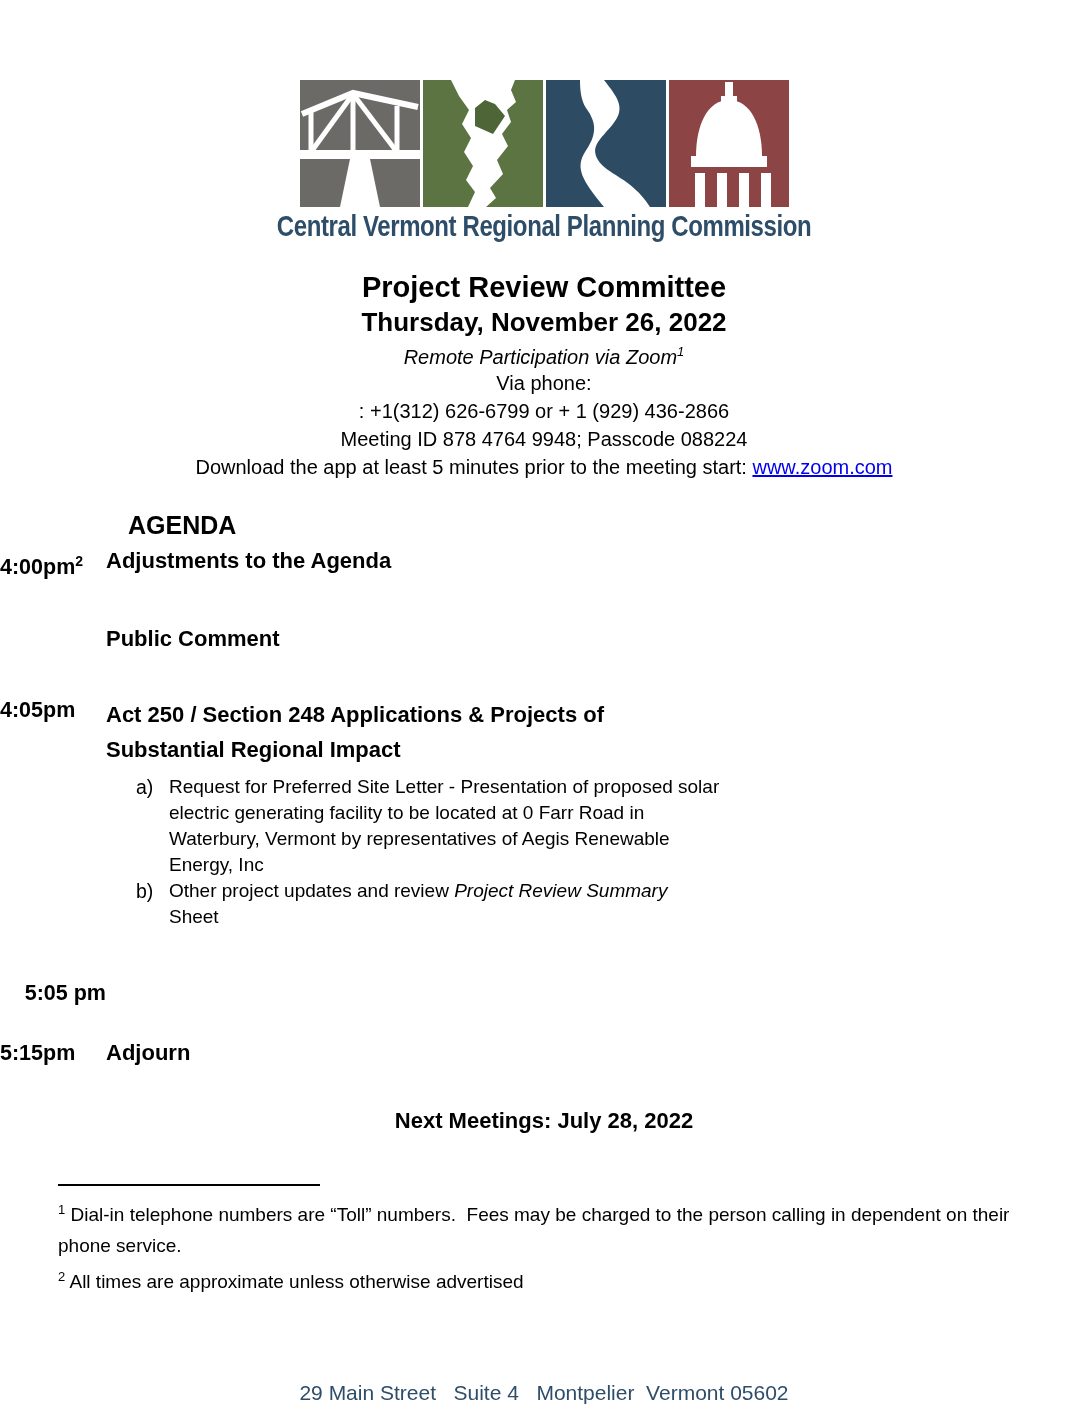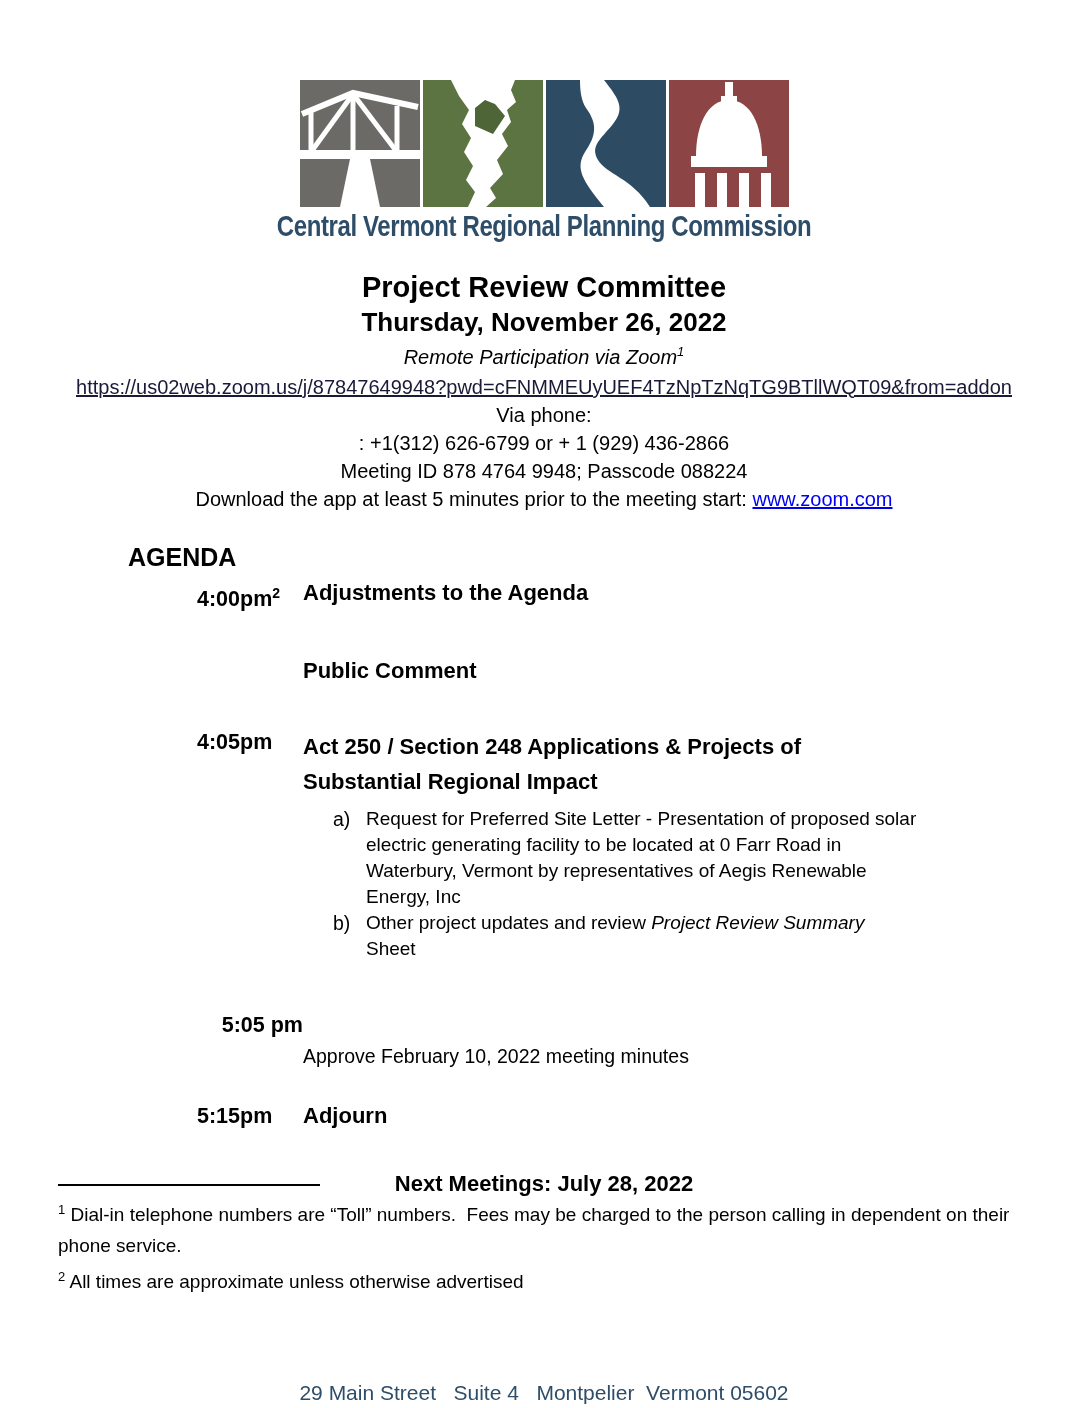--- a/index.html
+++ b/index.html
@@ -20,21 +20,21 @@
   .doc-title{margin-top:26px;text-align:center;font-size:29px;font-weight:bold;line-height:32px;}
   .doc-date{margin-top:4px;text-align:center;font-size:26px;font-weight:bold;line-height:30px;}
   .participation{margin-top:3px;text-align:center;font-size:20px;font-weight:normal;font-style:italic;line-height:23px;}
   .participation sup{font-size:13px;}
   .center-line{text-align:center;font-size:20px;line-height:28px;}
   .url-line{margin-top:4px;}
   a.doc-link{color:#1a1a38;text-decoration:underline;cursor:pointer;}
   a.ext-link{color:#0000EE;text-decoration:underline;cursor:pointer;}
   
   .agenda-heading{margin:30px 0 0 128px;font-size:25px;font-weight:bold;line-height:28px;}
-  .agenda-rows{margin-left:197px;}
+  .agenda-rows{}
   .arow{display:flex;align-items:flex-start;}
   .atime{width:106px;flex:0 0 106px;font-size:21.5px;font-weight:bold;line-height:26px;}
   .atime sup{font-size:14px;}
   .atitle{width:560px;font-size:22px;font-weight:bold;line-height:26px;white-space:pre-line;}
   .atitle.tall{line-height:35px;}
   .row1{margin-top:9px;}
   .row2{margin-top:46px;}
   .row3{margin-top:45px;}
   .row4{margin-top:50px;text-align:right;}
   .row5{margin-top:34px;}
@@ -94,23 +94,20 @@
   </div>
   <div class="wordmark-wrap">
     <span class="wordmark">Central Vermont Regional Planning Commission</span>
   </div>
 
   <div class="doc-title">Project Review Committee</div>
   <div class="doc-date">Thursday, November 26, 2022</div>
   <div class="participation">
     <span>Remote Participation via Zoom</span><sup>1</sup>
   </div>
-  <div class="center-line url-line">
-    <a class="doc-link">https://us02web.zoom.us/j/87847649948?pwd=cFNMMEUyUEF4TzNpTzNqTG9BTllWQT09&amp;from=addon</a>
-  </div>
   <div class="center-line">Via phone:</div>
   <div class="center-line">: +1(312) 626-6799 or + 1 (929) 436-2866</div>
   <div class="center-line">Meeting ID 878 4764 9948; Passcode 088224</div>
   <div class="center-line">
     <span>Download the app at least 5 minutes prior to the meeting start: </span><a class="ext-link">www.zoom.com</a>
   </div>
 
   <div class="agenda-heading">AGENDA</div>
 
   <div class="agenda-rows">
@@ -141,21 +138,20 @@
             <div class="smarker">b)</div>
             <div class="stext"><span>Other project updates and review </span><span class="ital">Project Review Summary</span><span> Sheet</span></div>
           </div>
         </div>
       </div>
     </div>
 
     <div class="arow row4">
       <div class="atime">5:05 pm</div>
     </div>
-    <div class="detail">Approve February 10, 2022 meeting minutes</div>
 
     <div class="arow row5">
       <div class="atime">5:15pm</div>
       <div class="atitle">Adjourn</div>
     </div>
   </div>
 
   <div class="next-meetings">Next Meetings: July 28, 2022</div>
 
   <div class="footnotes">

